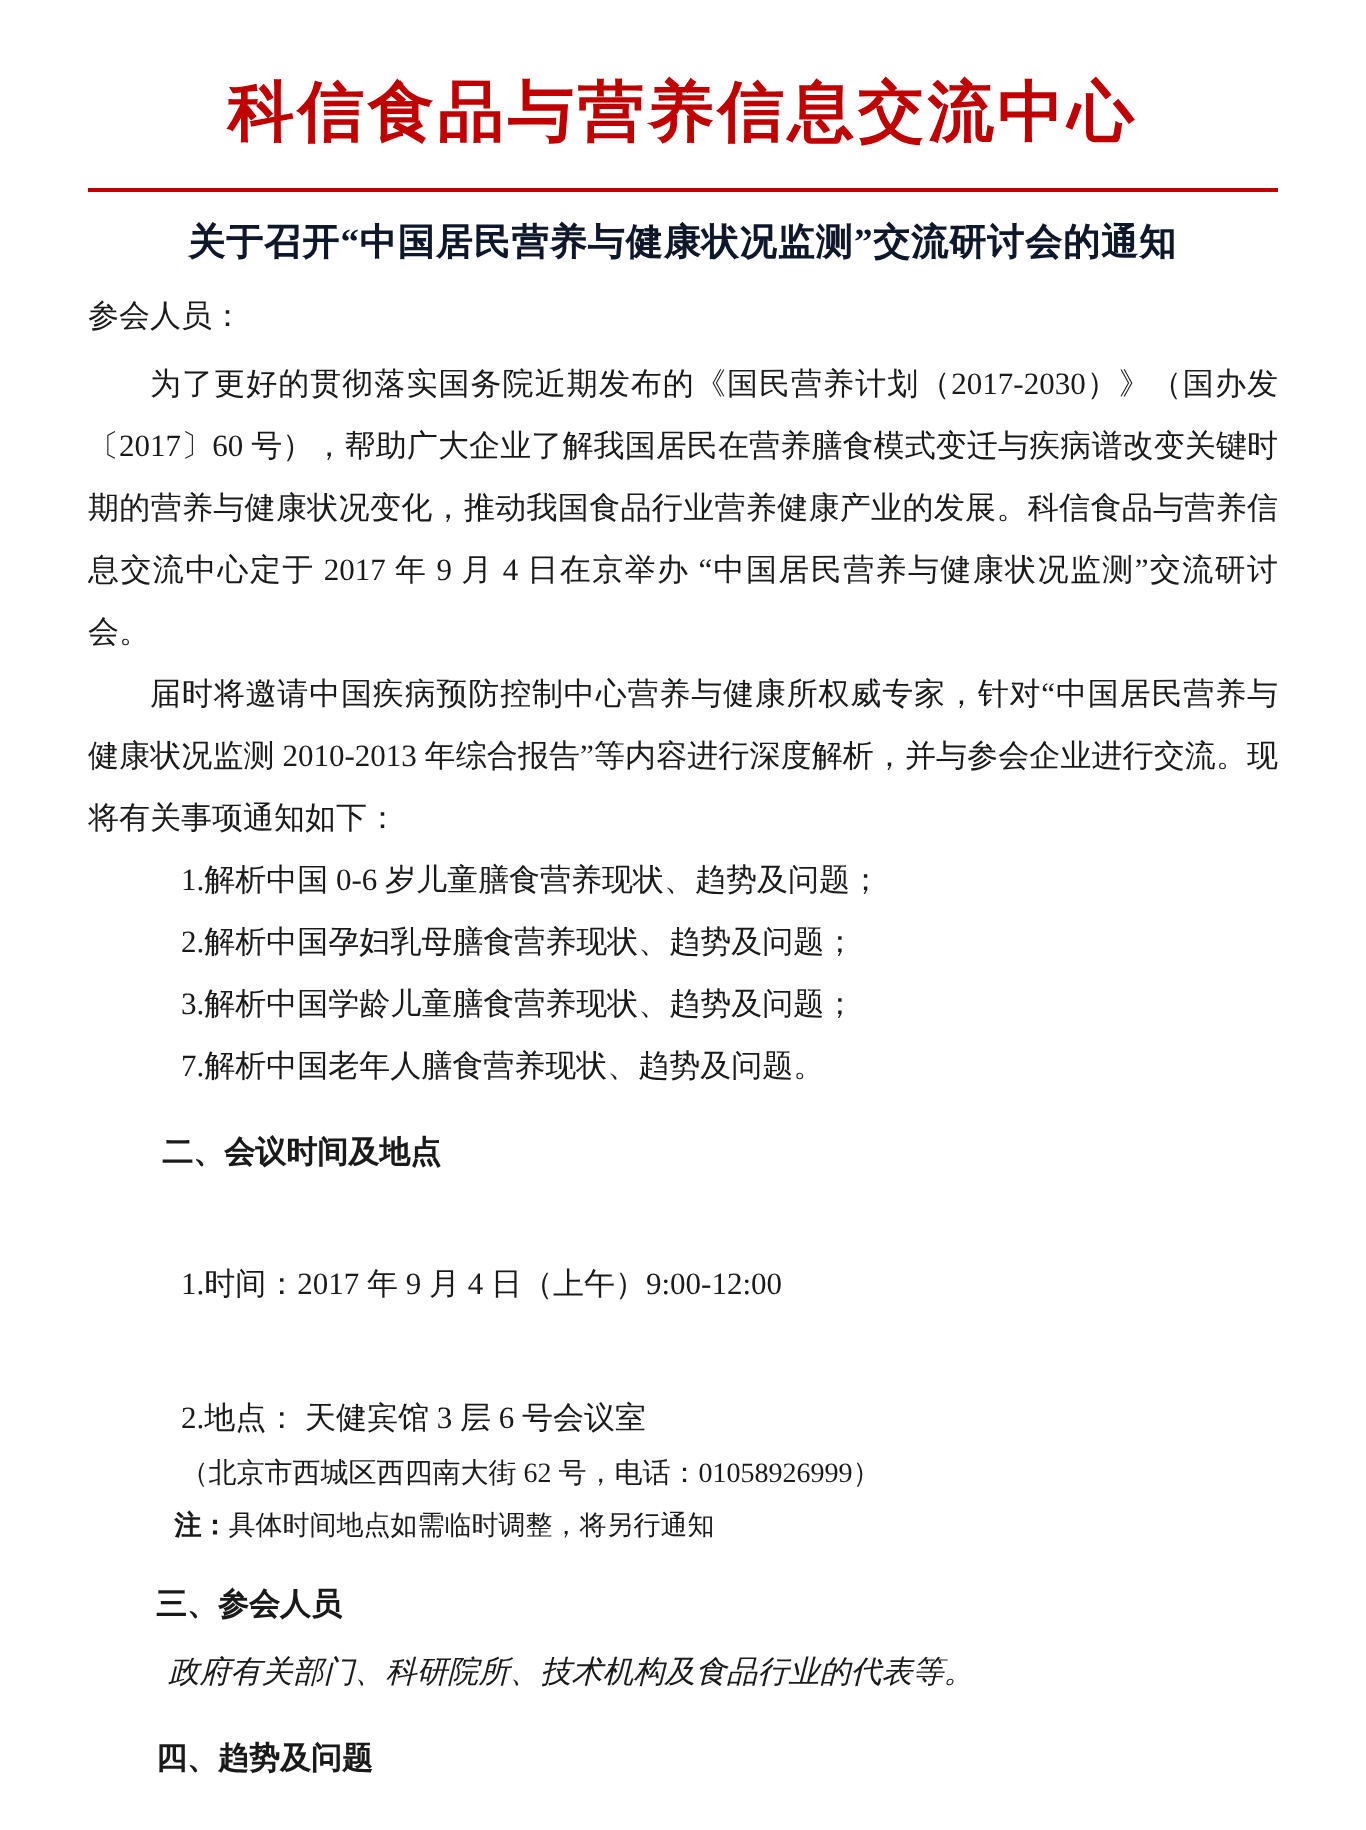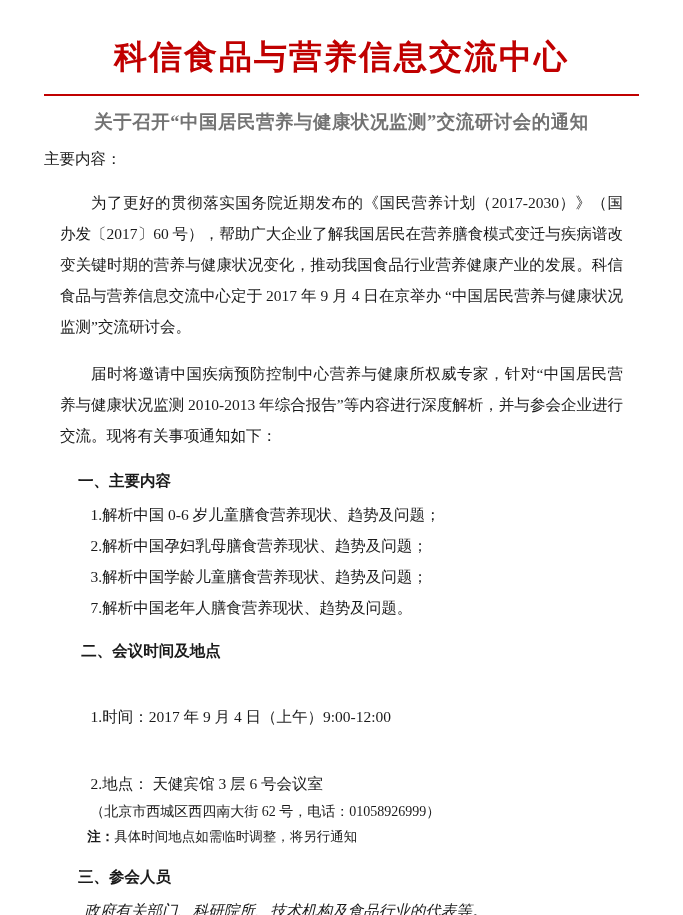--- a/index.html
+++ b/index.html
@@ -35,38 +35,38 @@
     letter-spacing: 2px;
     line-height: 1.2;
     white-space: nowrap;
   }
   .masthead-rule {
     margin-top: 10px;
     border-top: 2px solid #c00000;
     height: 0;
   }
   .doc-title {
-    color: #737373;
+    color: #0f172a;
     font-weight: bold;
     font-size: 18.5px;
     text-align: center;
     letter-spacing: 0.5px;
     margin-top: 14px;
     margin-bottom: 12px;
     line-height: 1.4;
   }
   .salutation {
     font-size: 15.5px;
     line-height: 1.5;
     margin-bottom: 6px;
   }
   p.body-para {
     font-size: 15.5px;
     line-height: 2.0;
-    margin: 16px;
+    margin: 0;
     text-align: justify;
     text-justify: inter-ideograph;
   }
   p.indent {
     text-indent: 2em;
   }
   .section-head {
     font-size: 15.5px;
     font-weight: bold;
     margin: 14px 0 4px 0;
@@ -118,27 +118,26 @@
 
 <div class="page">
 
   <div class="masthead">
     <div class="masthead-title">科信食品与营养信息交流中心</div>
   </div>
   <div class="masthead-rule"></div>
 
   <div class="doc-title">关于召开“中国居民营养与健康状况监测”交流研讨会的通知</div>
 
-  <div class="salutation">主要内容：</div>
+  <div class="salutation">参会人员：</div>
 
   <p class="body-para indent">为了更好的贯彻落实国务院近期发布的《国民营养计划（2017-2030）》（国办发〔2017〕60 号），帮助广大企业了解我国居民在营养膳食模式变迁与疾病谱改变关键时期的营养与健康状况变化，推动我国食品行业营养健康产业的发展。科信食品与营养信息交流中心定于 2017 年 9 月 4 日在京举办 “中国居民营养与健康状况监测”交流研讨会。</p>
 
   <p class="body-para indent">届时将邀请中国疾病预防控制中心营养与健康所权威专家，针对“中国居民营养与健康状况监测 2010-2013 年综合报告”等内容进行深度解析，并与参会企业进行交流。现将有关事项通知如下：</p>
 
-  <div class="section-head">一、主要内容</div>
   <ul class="plain">
     <li class="item">1.解析中国 0-6 岁儿童膳食营养现状、趋势及问题；</li>
     <li class="item">2.解析中国孕妇乳母膳食营养现状、趋势及问题；</li>
     <li class="item">3.解析中国学龄儿童膳食营养现状、趋势及问题；</li>
     <li class="item">7.解析中国老年人膳食营养现状、趋势及问题。</li>
   </ul>
 
   <div class="section-head sub">二、会议时间及地点</div>
   <ul class="plain">
     <li class="item-venue">1.时间：2017 年 9 月 4 日（上午）9:00-12:00</li>

